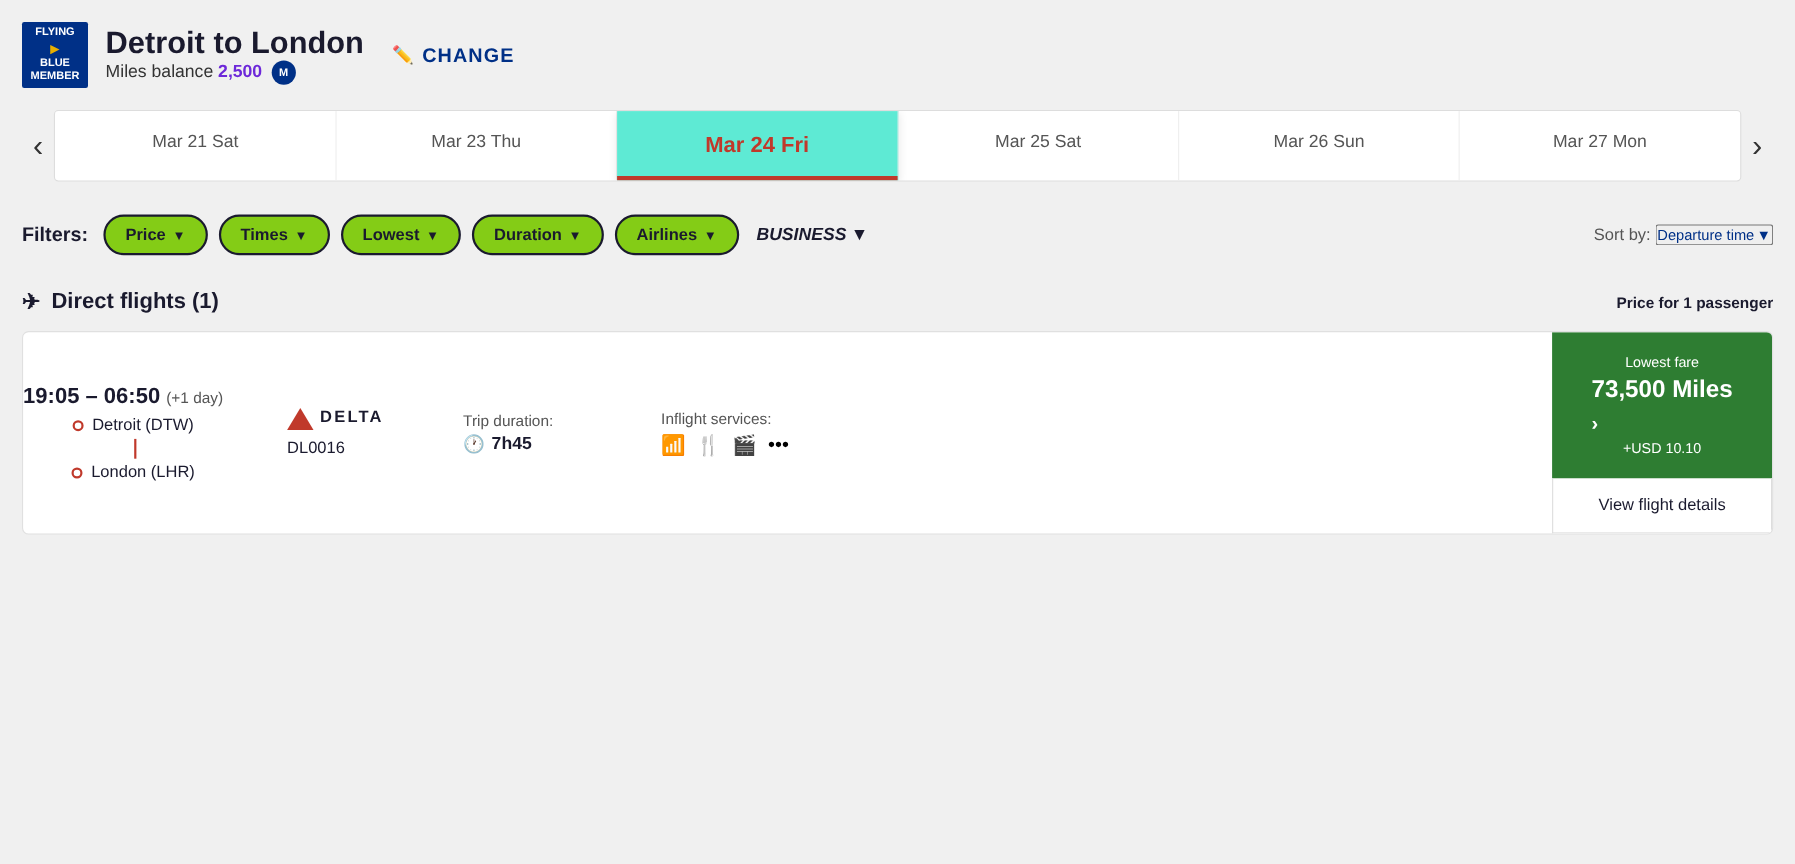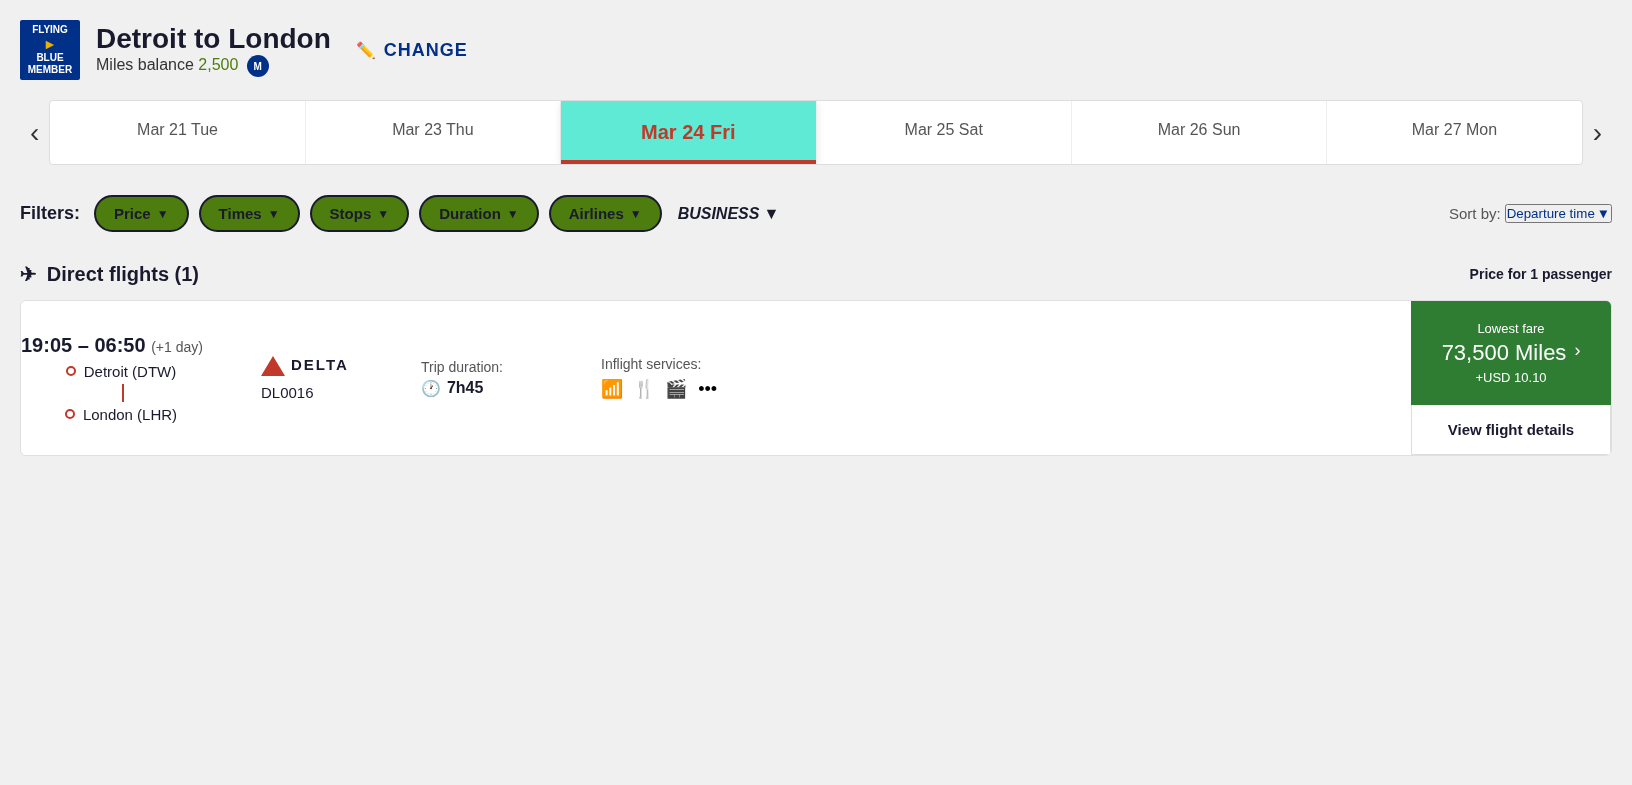--- a/index.html
+++ b/index.html
@@ -40,22 +40,22 @@
     .header-text h1 {
       font-size: 28px;
       font-weight: bold;
       color: #1a1a2e;
     }
     .header-text .miles {
       font-size: 16px;
       color: #333;
     }
     .miles-balance {
-      color: #4d7c0f;
-      font-weight: normal;
+      color: #6d28d9;
+      font-weight: bold;
     }
     .miles-icon {
       display: inline-flex;
       align-items: center;
       justify-content: center;
       width: 22px;
       height: 22px;
       background: #003087;
       color: white;
       border-radius: 50%;
@@ -144,21 +144,21 @@
       flex-wrap: wrap;
     }
     .filters-label {
       font-size: 18px;
       font-weight: bold;
       color: #1a1a2e;
       margin-right: 4px;
     }
     .filter-btn {
       border: 2px solid #1a1a2e;
-      background: #4d7c0f;
+      background: #84cc16;
       border-radius: 50px;
       padding: 8px 18px;
       font-size: 15px;
       font-weight: bold;
       cursor: pointer;
       display: flex;
       align-items: center;
       gap: 6px;
       color: #1a1a2e;
     }
@@ -363,35 +363,36 @@
     }
     .lowest-fare-label {
       font-size: 13px;
       margin-bottom: 4px;
     }
     .miles-price {
       display: flex;
       align-items: flex-start;
       gap: 8px;
       font-size: 22px;
-      font-weight: normal;
+      font-weight: bold;
+      flex-direction: column;
     }
     .chevron-right {
       font-size: 18px;
     }
     .usd-price {
       font-size: 13px;
       margin-top: 4px;
     }
     .view-details-btn {
       background: white;
       border: 1px solid #ddd;
       border-top: none;
       color: #1a1a2e;
-      font-weight: bold;
+      font-weight: normal;
       font-size: 15px;
       padding: 16px;
       text-align: center;
       cursor: pointer;
     }
   </style>
 </head>
 <body>
 
 <div class="header">
@@ -411,42 +412,42 @@
   </div>
   <button class="change-btn">
     <span class="pencil-icon">✏️</span>
     <span>CHANGE</span>
   </button>
 </div>
 
 <div class="date-selector-wrapper">
   <button class="nav-arrow">‹</button>
   <div class="date-selector">
-    <div class="date-item">Mar 21 Tue</div>
+    <div class="date-item">Mar 21 Sat</div>
     <div class="date-item">Mar 23 Thu</div>
     <div class="date-item active">Mar 24 Fri</div>
     <div class="date-item">Mar 25 Sat</div>
     <div class="date-item">Mar 26 Sun</div>
     <div class="date-item">Mar 27 Mon</div>
   </div>
   <button class="nav-arrow">›</button>
 </div>
 
 <div class="filters">
   <span class="filters-label">Filters:</span>
   <button class="filter-btn">
     <span>Price</span>
     <span class="chevron">▼</span>
   </button>
   <button class="filter-btn">
     <span>Times</span>
     <span class="chevron">▼</span>
   </button>
   <button class="filter-btn">
-    <span>Stops</span>
+    <span>Lowest</span>
     <span class="chevron">▼</span>
   </button>
   <button class="filter-btn">
     <span>Duration</span>
     <span class="chevron">▼</span>
   </button>
   <button class="filter-btn">
     <span>Airlines</span>
     <span class="chevron">▼</span>
   </button>

